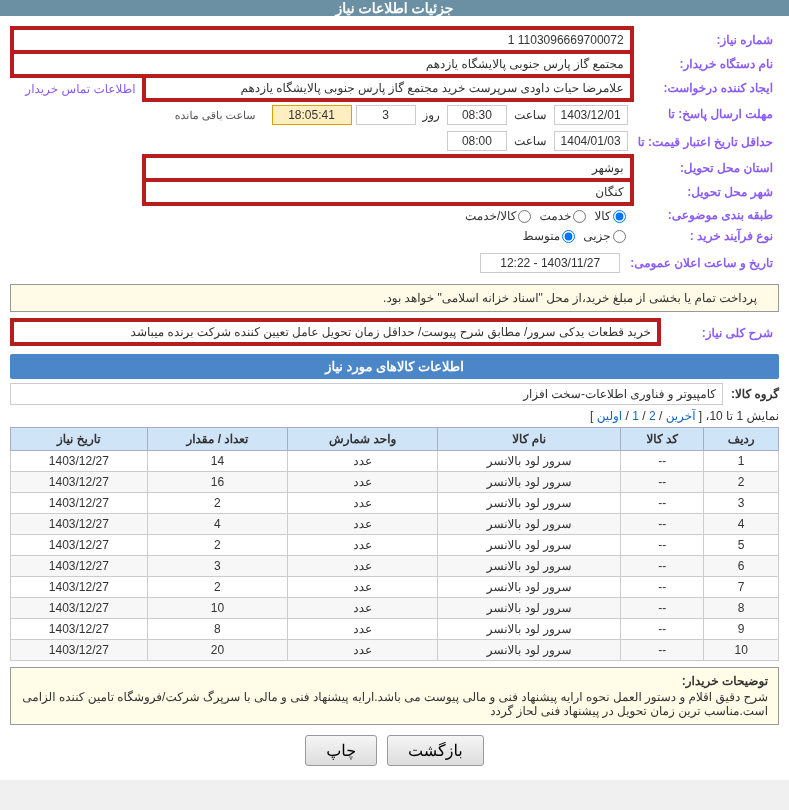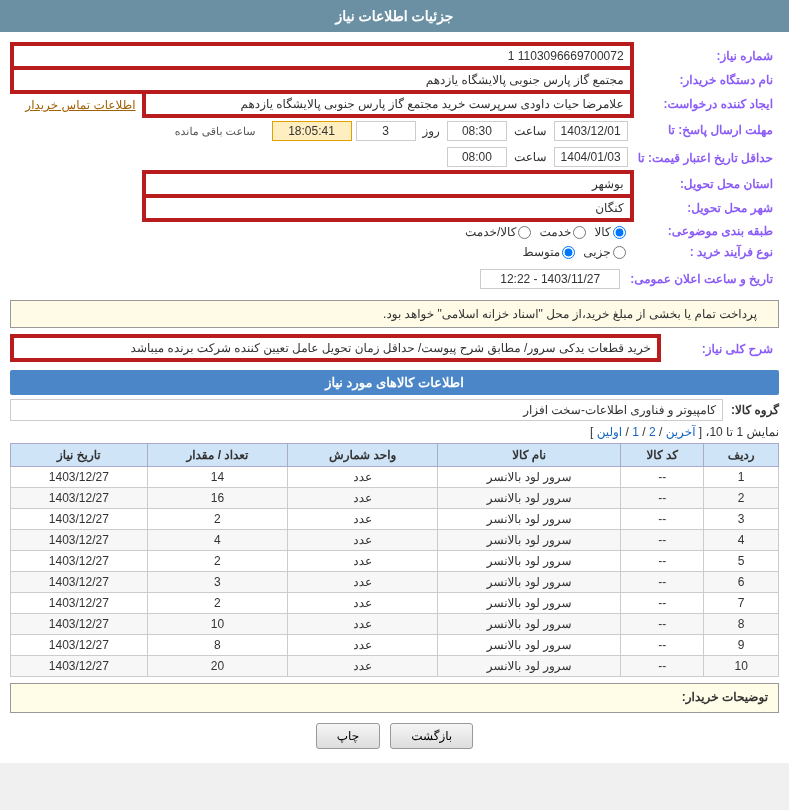--- a/index.html
+++ b/index.html
@@ -12,21 +12,21 @@
     }
     .page-container {
       width: 789px;
       margin: 0 auto;
       background: #fff;
     }
     .page-header {
       background: #6b8fa3;
       color: #fff;
       text-align: center;
-      padding: 8px;
+      padding: 0;
       font-size: 14px;
       font-weight: bold;
     }
     .content {
       padding: 10px;
       background: #fff;
     }
     .info-table {
       width: 100%;
       border-collapse: collapse;
@@ -44,22 +44,21 @@
       white-space: nowrap;
       width: 120px;
     }
     .value-cell {
       border: 4px solid #b91c1c;
       background: #fff;
       padding: 3px 6px;
       min-height: 22px;
     }
     .link-blue {
-      color: #a16207;
-      text-decoration: underline;
+      color: #8b5cf6;
       cursor: pointer;
     }
     .section-header {
       background: #4a86c8;
       color: #fff;
       text-align: center;
       padding: 5px;
       font-size: 13px;
       font-weight: bold;
       margin: 8px 0 4px 0;
@@ -150,21 +149,21 @@
       margin: 10px 0 4px 0;
       display: flex;
       justify-content: center;
       gap: 10px;
     }
     .btn {
       padding: 5px 20px;
       border: 1px solid #999;
       background: linear-gradient(to bottom, #f5f5f5, #ddd);
       cursor: pointer;
-      font-size: 12px;
+      font-size: 16px;
       border-radius: 3px;
       font-family: Tahoma, Arial, sans-serif;
     }
     .tozih-box {
       border: 1px solid #999;
       background: #fffde7;
       padding: 6px 10px;
       margin: 6px 0;
       font-size: 12px;
       text-align: right;
@@ -408,20 +407,21 @@
             <td>سرور لود بالانسر</td>
             <td>عدد</td>
             <td>20</td>
             <td>1403/12/27</td>
           </tr>
         </tbody>
     </table>
 
     <div class="tozih-box">
       <span class="tozih-label">توضیحات خریدار:</span>
+      <span>شرح دقیق اقلام و دستور العمل نحوه ارایه پیشنهاد فنی و مالی پیوست می باشد.ارایه پیشنهاد فنی و مالی با سرپرگ شرکت/فروشگاه تامین کننده الزامی است.مناسب ترین زمان تحویل در پیشنهاد فنی لحاز گردد</span>
     </div>
 
     <div class="btn-bar">
       <button class="btn">بازگشت</button>
       <button class="btn">چاپ</button>
     </div>
   </div>
 </div>
 
 </body></html>

